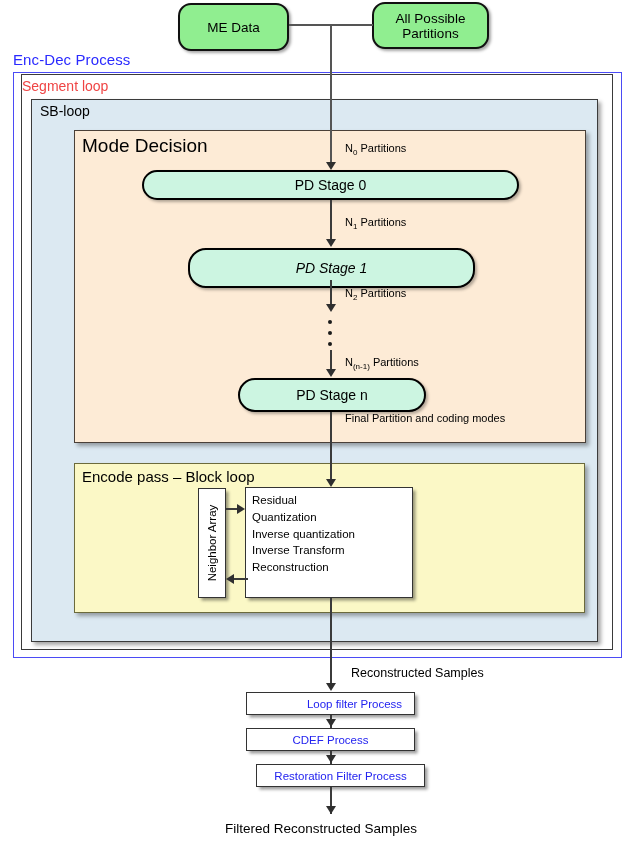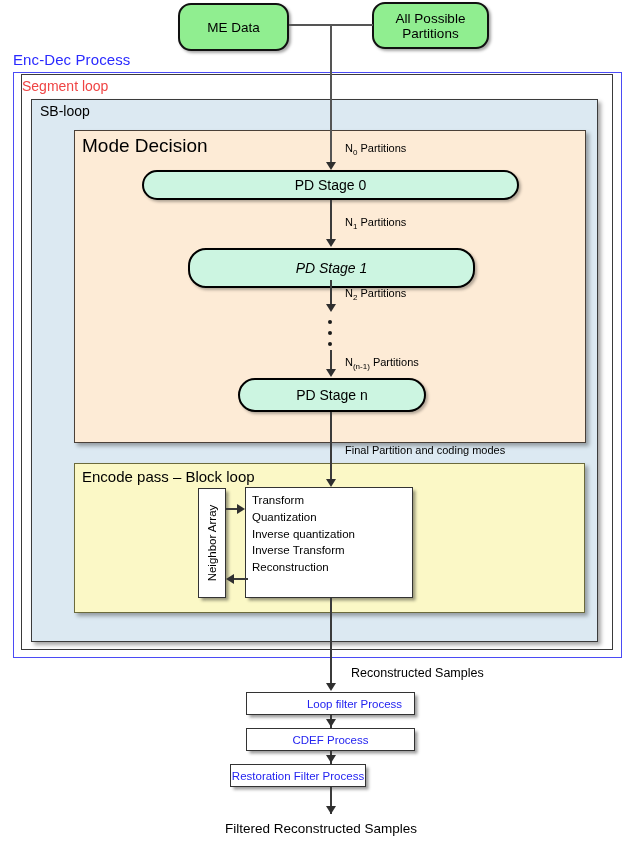--- a/index.html
+++ b/index.html
@@ -45,21 +45,21 @@
   .wbox{border:1.4px solid #333;background:#fff;box-shadow:2.5px 2.5px 3px rgba(0,0,0,.4);}
   .na-box{left:198px;top:488px;width:28px;height:110px;}
   .na-text{position:absolute;left:50%;top:50%;transform:translate(-50%,-50%) rotate(-90deg);
            white-space:nowrap;font-size:11.5px;}
   .ops-box{left:245px;top:487px;width:168px;height:111px;padding:4px 0 0 6px;}
   .ops-box div{font-size:11.5px;line-height:16.8px;}
 
   .proc{display:flex;align-items:center;justify-content:center;color:#2323f0;font-size:11.5px;}
   .p1{left:246px;top:692px;width:169px;height:23px;padding-left:48px;}
   .p2{left:246px;top:728px;width:169px;height:23px;}
-  .p3{left:230px;top:764px;width:136px;height:23px;}
+  .p3{left:256px;top:764px;width:169px;height:23px;}
 
   
   .ln{background:#3b3b3b;position:absolute;}
   .vl{width:1.6px;}
   .hl{height:1.8px;}
   .thick{background:#555;}
   .arrow{position:absolute;width:0;height:0;border-left:5px solid transparent;
          border-right:5px solid transparent;border-top:8px solid #2f2f2f;}
   .arrow-l{position:absolute;width:0;height:0;border-top:5px solid transparent;
            border-bottom:5px solid transparent;border-right:8px solid #2f2f2f;}
@@ -139,28 +139,28 @@
 <div class="abs elabel" style="left:345px;top:356px;">
   <span>N</span><sub>(n-1)</sub><span> Partitions</span>
 </div>
 
 <div class="abs pill pdn">
   <span>PD Stage n</span>
 </div>
 
 <div class="abs ln vl" style="left:330px;top:412px;width:1.6px;height:72px;"></div>
 <div class="abs arrow" style="left:326px;top:479px;"></div>
-<div class="abs elabel" style="left:345px;top:444px;">Final Partition and coding modes</div>
+<div class="abs elabel" style="left:345px;top:412px;">Final Partition and coding modes</div>
 
 <div class="abs wbox na-box">
   <span class="na-text">Neighbor Array</span>
 </div>
 
 <div class="abs wbox ops-box">
-  <div>Transform</div>
+  <div>Residual</div>
   <div>Quantization</div>
   <div>Inverse quantization</div>
   <div>Inverse Transform</div>
   <div>Reconstruction</div>
 </div>
 
 <div class="abs ln hl" style="left:226px;top:508px;width:13px;"></div>
 <div class="abs arrow-r" style="left:237px;top:504px;"></div>
 
 <div class="abs ln hl" style="left:234px;top:578px;width:14px;"></div>

